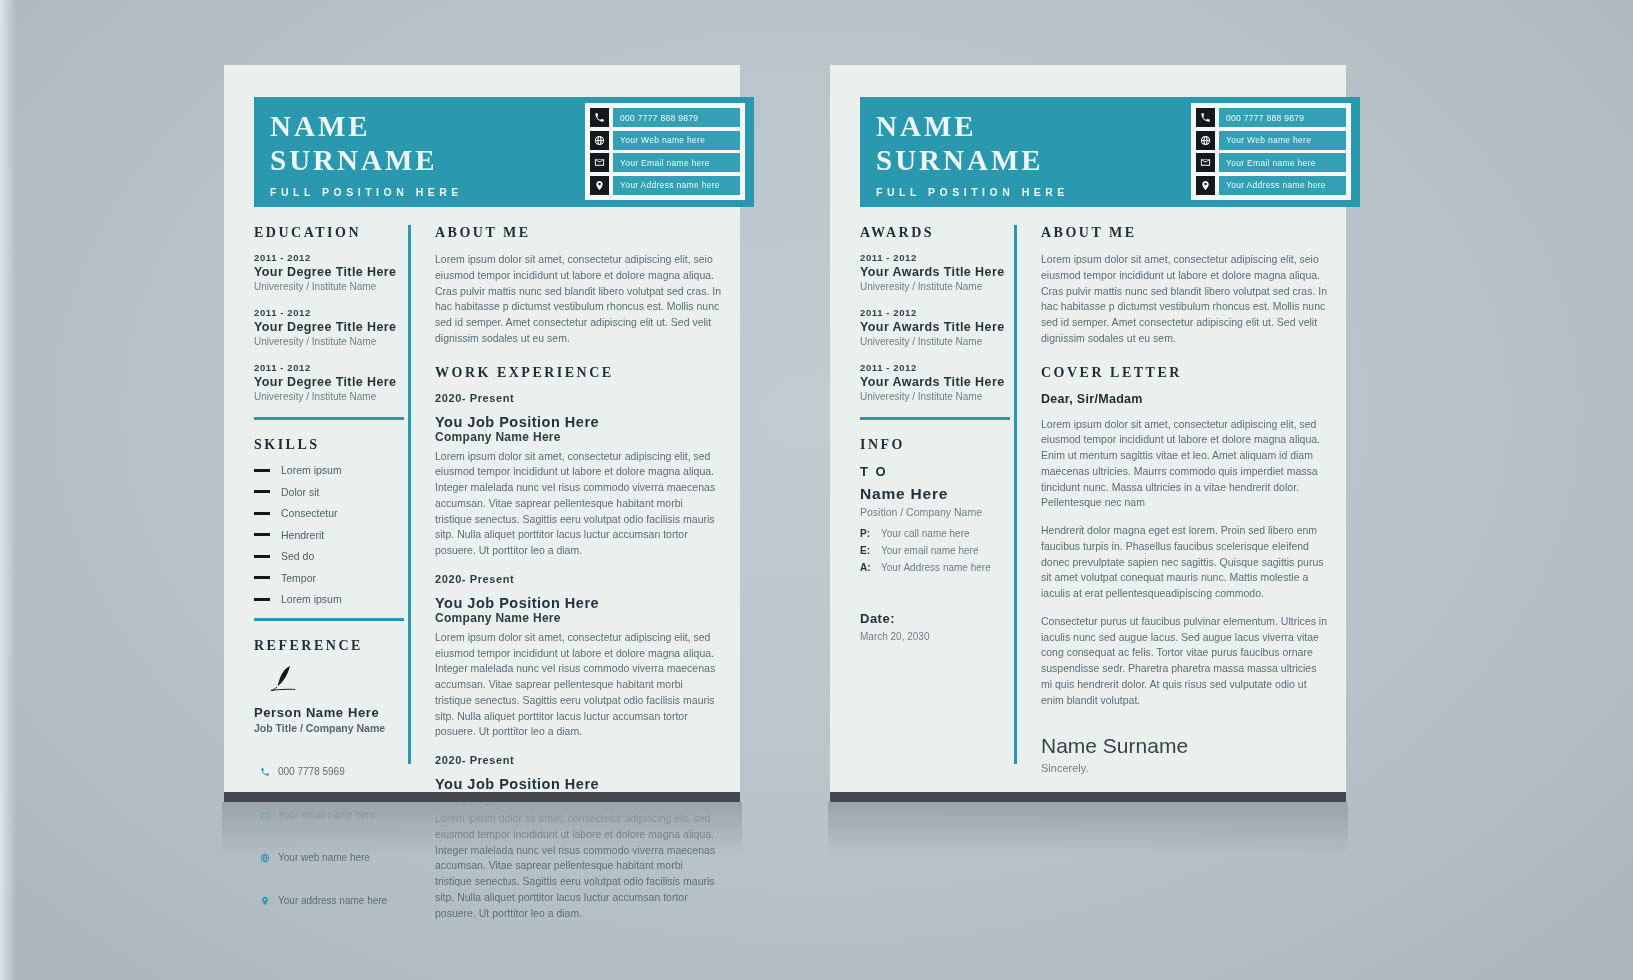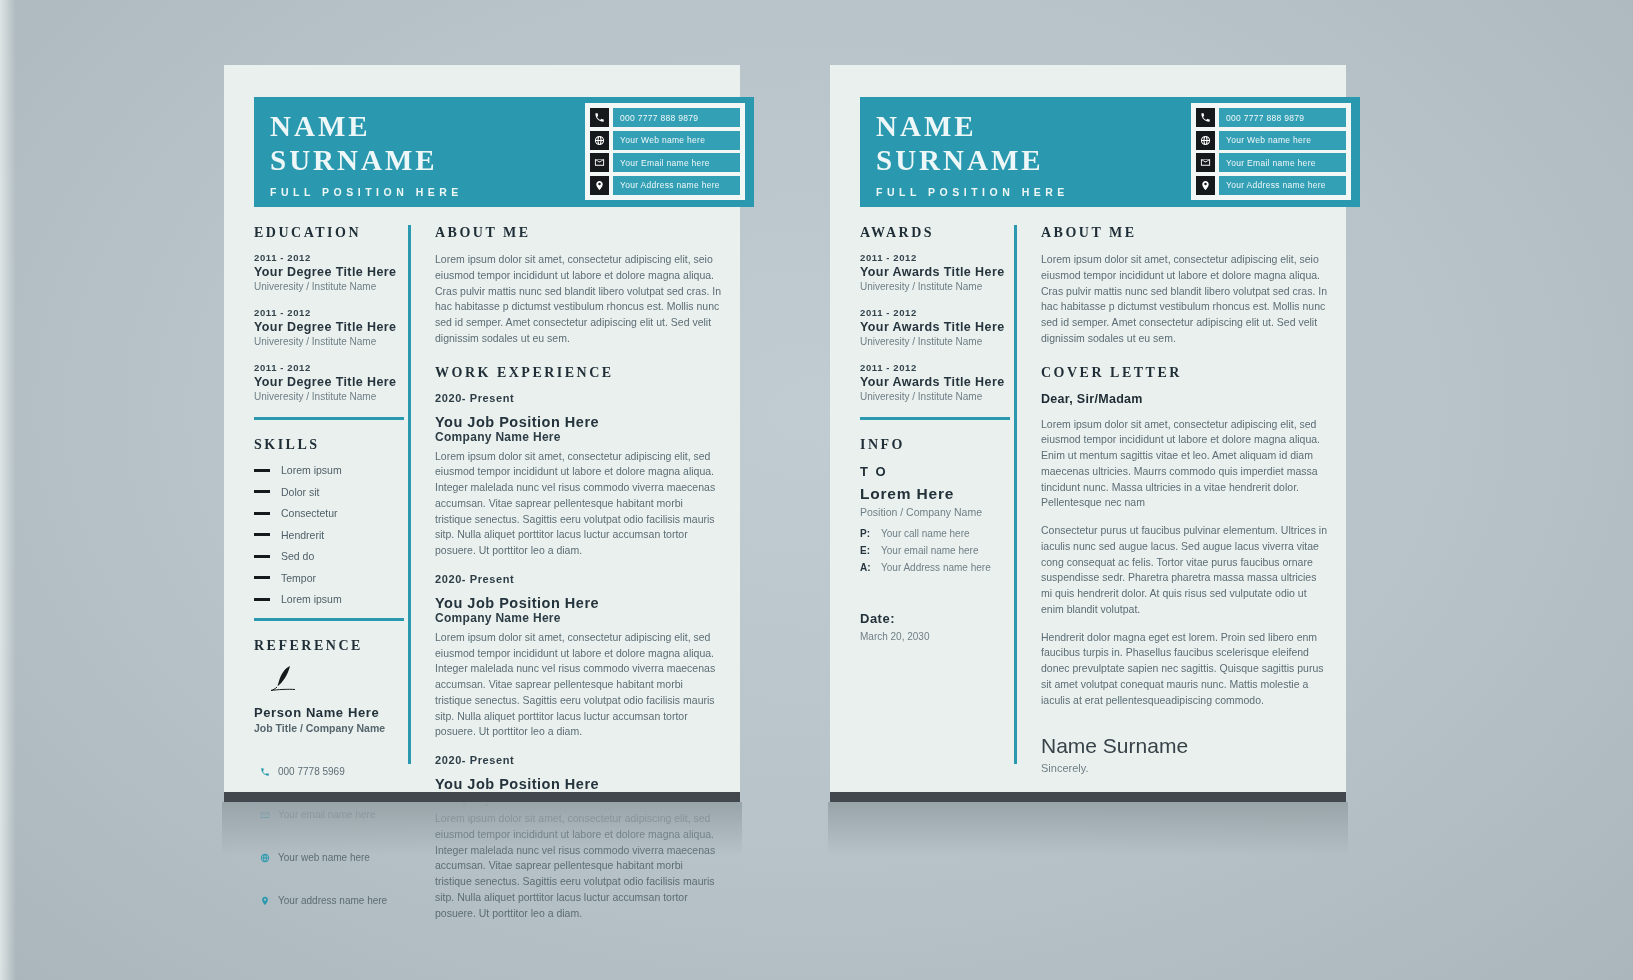--- a/index.html
+++ b/index.html
@@ -309,21 +309,21 @@
       <div class="entry">
         <div class="entry-years">2011 - 2012</div>
         <div class="entry-title">Your Awards Title Here</div>
         <div class="entry-sub">Univeresity / Institute Name</div>
       </div>
 
       <div class="hdivider"></div>
       <div class="section-title">INFO</div>
 
       <div class="info-to">T O</div>
-      <div class="info-name">Lorem Here</div>
+      <div class="info-name">Name Here</div>
       <div class="info-sub">Position / Company Name</div>
 
       <div class="info-line">
         <span class="info-label">P:</span>
         <span class="info-value">Your  call name here</span>
       </div>
       <div class="info-line">
         <span class="info-label">E:</span>
         <span class="info-value">Your  email name here</span>
       </div>
@@ -339,22 +339,22 @@
     <div class="vdivider"></div>
 
     <div class="main">
       <div class="section-title">ABOUT ME</div>
       <p class="para">Lorem ipsum dolor sit amet, consectetur adipiscing elit, seio eiusmod tempor incididunt ut labore et dolore magna aliqua. Cras pulvir mattis nunc sed blandit libero volutpat sed cras. In hac habitasse p dictumst vestibulum rhoncus est. Mollis nunc sed id semper. Amet consectetur adipiscing elit ut. Sed velit dignissim sodales ut eu sem.</p>
 
       <div class="section-title" style="margin-top:18px;">COVER LETTER</div>
       <div class="salutation">Dear, Sir/Madam</div>
 
       <p class="para">Lorem ipsum dolor sit amet, consectetur adipiscing elit, sed eiusmod tempor incididunt ut labore et dolore magna aliqua. Enim ut mentum sagittis vitae et leo. Amet aliquam id diam maecenas ultricies. Maurrs commodo quis imperdiet massa tincidunt nunc. Massa ultricies in a vitae hendrerit dolor. Pellentesque nec nam</p>
+      <p class="para">Hendrerit dolor magna eget est lorem. Proin sed libero enm faucibus turpis in. Phasellus faucibus scelerisque eleifend donec prevulptate sapien nec sagittis. Quisque sagittis purus sit amet volutpat conequat mauris nunc. Mattis molestie a iaculis at erat pellentesqueadipiscing commodo.</p>
       <p class="para">Consectetur purus ut faucibus pulvinar elementum. Ultrices in iaculis nunc sed augue lacus. Sed augue lacus viverra vitae cong consequat ac felis. Tortor vitae purus faucibus ornare suspendisse sedr. Pharetra pharetra massa massa ultricies mi quis hendrerit dolor. At quis risus sed vulputate odio ut enim blandit volutpat.</p>
-      <p class="para">Hendrerit dolor magna eget est lorem. Proin sed libero enm faucibus turpis in. Phasellus faucibus scelerisque eleifend donec prevulptate sapien nec sagittis. Quisque sagittis purus sit amet volutpat conequat mauris nunc. Mattis molestie a iaculis at erat pellentesqueadipiscing commodo.</p>
 
       <div class="signature-name">Name Surname</div>
       <div class="signature-closing">Sincerely.</div>
     </div>
   </div>
 
   <div class="page-edge"></div>
   <div class="page-shadow"></div>
 </div>
 

